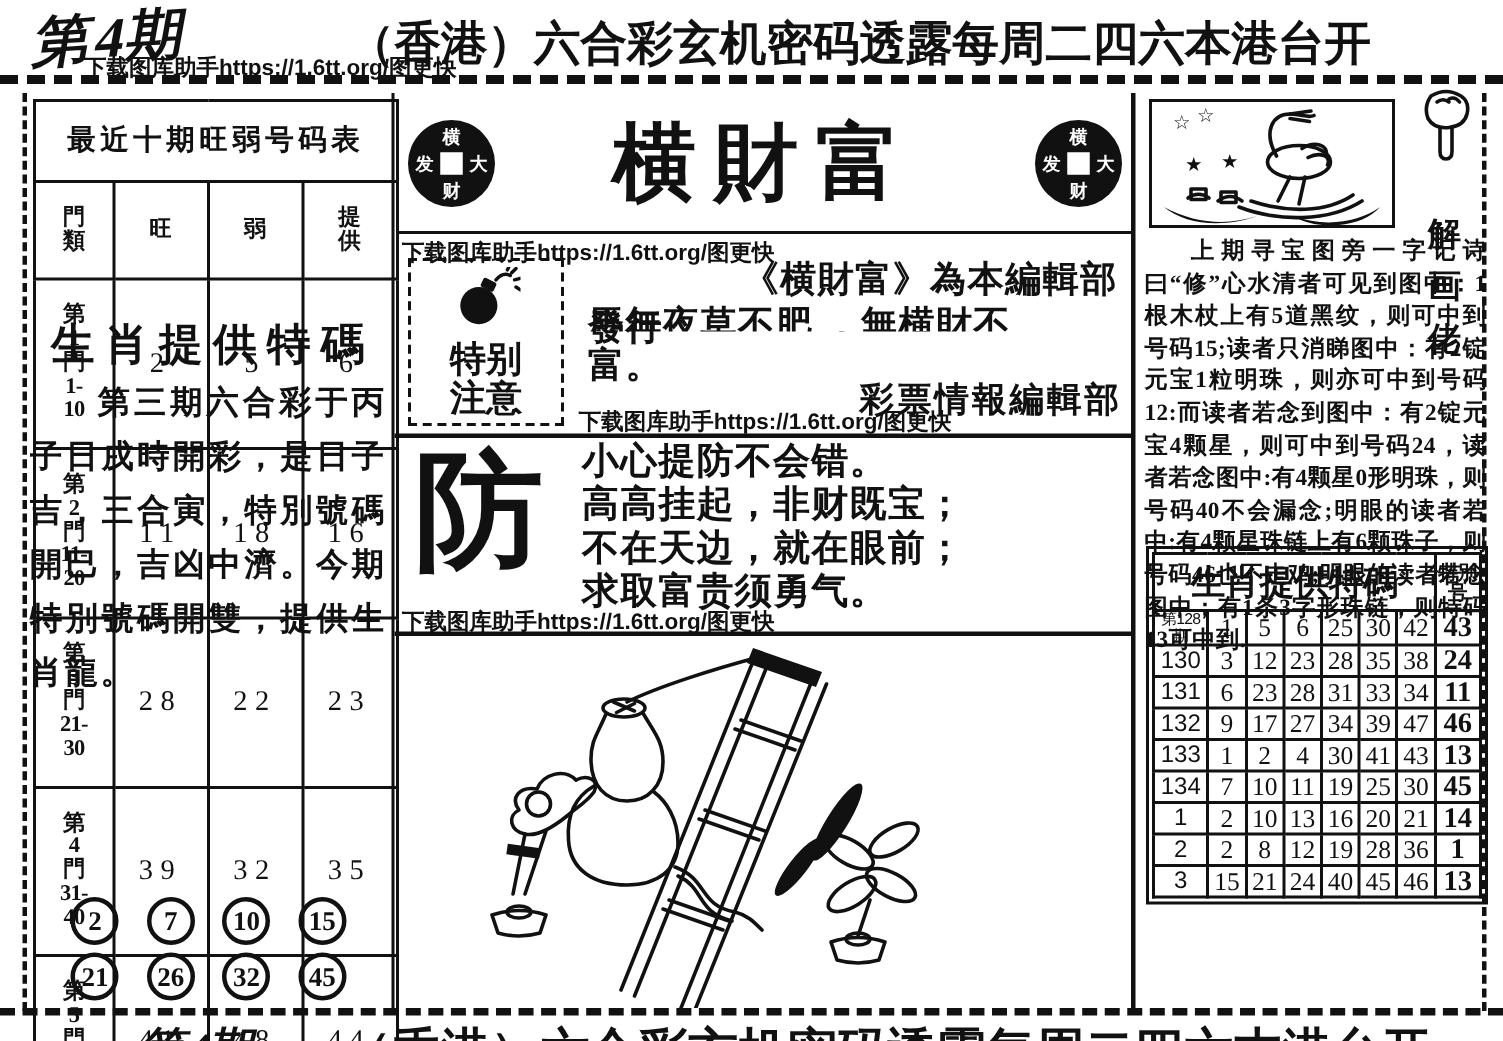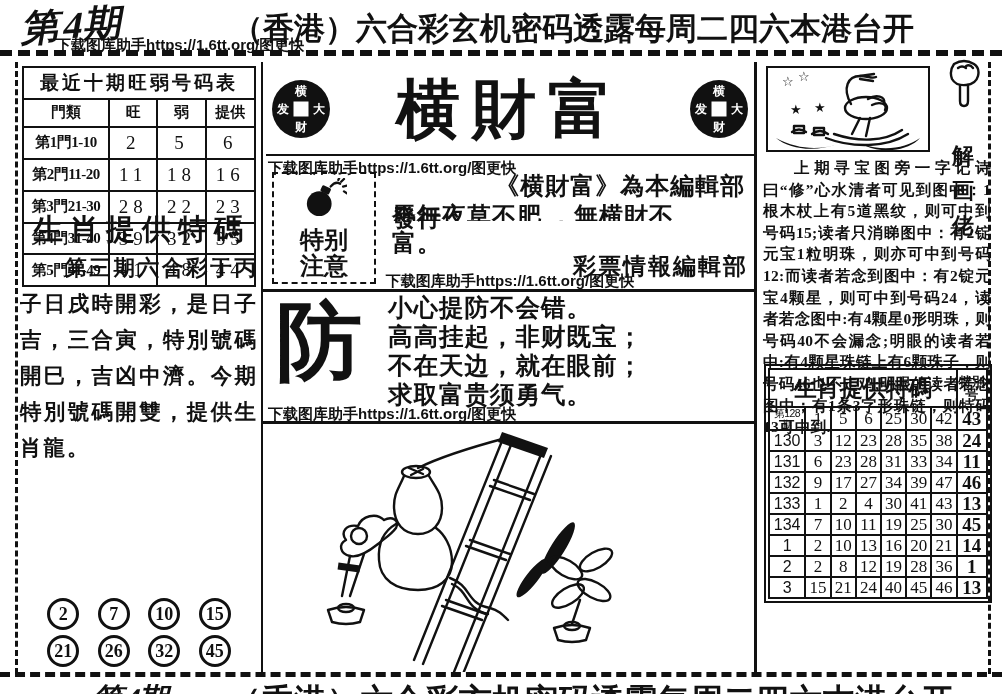--- a/index.html
+++ b/index.html
@@ -25,21 +25,21 @@
   .top-rule { left:0; top:50px; width:1002px; border-top:6px dashed #111; }
 
   
   .v-dash-left  { left:15px;  top:62px; height:612px; border-left:3px dashed #111; }
   .v-dash-right { left:988px; top:62px; height:612px; border-left:3px dashed #111; }
   .v-sep1 { left:261px; top:62px; width:2px; height:612px; background:#111; }
   .v-sep2 { left:754px; top:62px; width:3px; height:612px; background:#111; }
 
   
   .hw-table { left:22px; top:66px; width:234px; border-collapse:collapse; }
-  .hw-table td { border:2px solid #111; text-align:center; padding:5px; line-height:1.05; }
+  .hw-table td { border:2px solid #111; text-align:center; padding:16px; line-height:1.05; }
   .hw-title  { font-size:19px; font-weight:700; letter-spacing:3px; height:26px; }
   .hw-h      { font-size:15px; font-weight:700; height:22px; }
   .hw-label  { font-size:15px; font-weight:700; width:86px; letter-spacing:-0.5px; }
   .hw-num    { font-size:19px; letter-spacing:5px; height:19px; }
 
   .zodiac-title {
     left:34px; top:210px; font-size:29px; font-weight:900; letter-spacing:7px;
     font-family:"Liberation Sans", sans-serif; white-space:nowrap;
   }
   .zodiac-body {
@@ -55,21 +55,21 @@
     display:flex; align-items:center; justify-content:center;
     font-size:18px; font-weight:600;
   }
 
   
   .masthead {
     left:266px; top:64px; width:488px; height:92px; border-bottom:2px solid #111;
     display:flex; align-items:center; justify-content:space-between; padding:0 6px;
   }
   .mast-title {
-    font-size:64px; font-weight:900; letter-spacing:12px; white-space:nowrap;
+    font-size:56px; font-weight:900; letter-spacing:12px; white-space:nowrap;
     font-family:Liberation Sans, sans-serif;
   }
   .coin { position:relative; width:58px; height:58px; border-radius:50%; background:#111; color:#fff; flex:none; }
   .coin .hole { position:absolute; left:50%; top:50%; width:15px; height:15px; background:#fff; transform:translate(-50%,-50%); }
   .coin span.cch { position:absolute; font-size:12px; line-height:12px; font-weight:700; }
   .coin .c-top    { left:50%; top:5px;  transform:translateX(-50%); }
   .coin .c-bottom { left:50%; bottom:5px; transform:translateX(-50%); }
   .coin .c-left   { left:5px; top:50%; transform:translateY(-50%); }
   .coin .c-right  { right:5px; top:50%; transform:translateY(-50%); }
 

